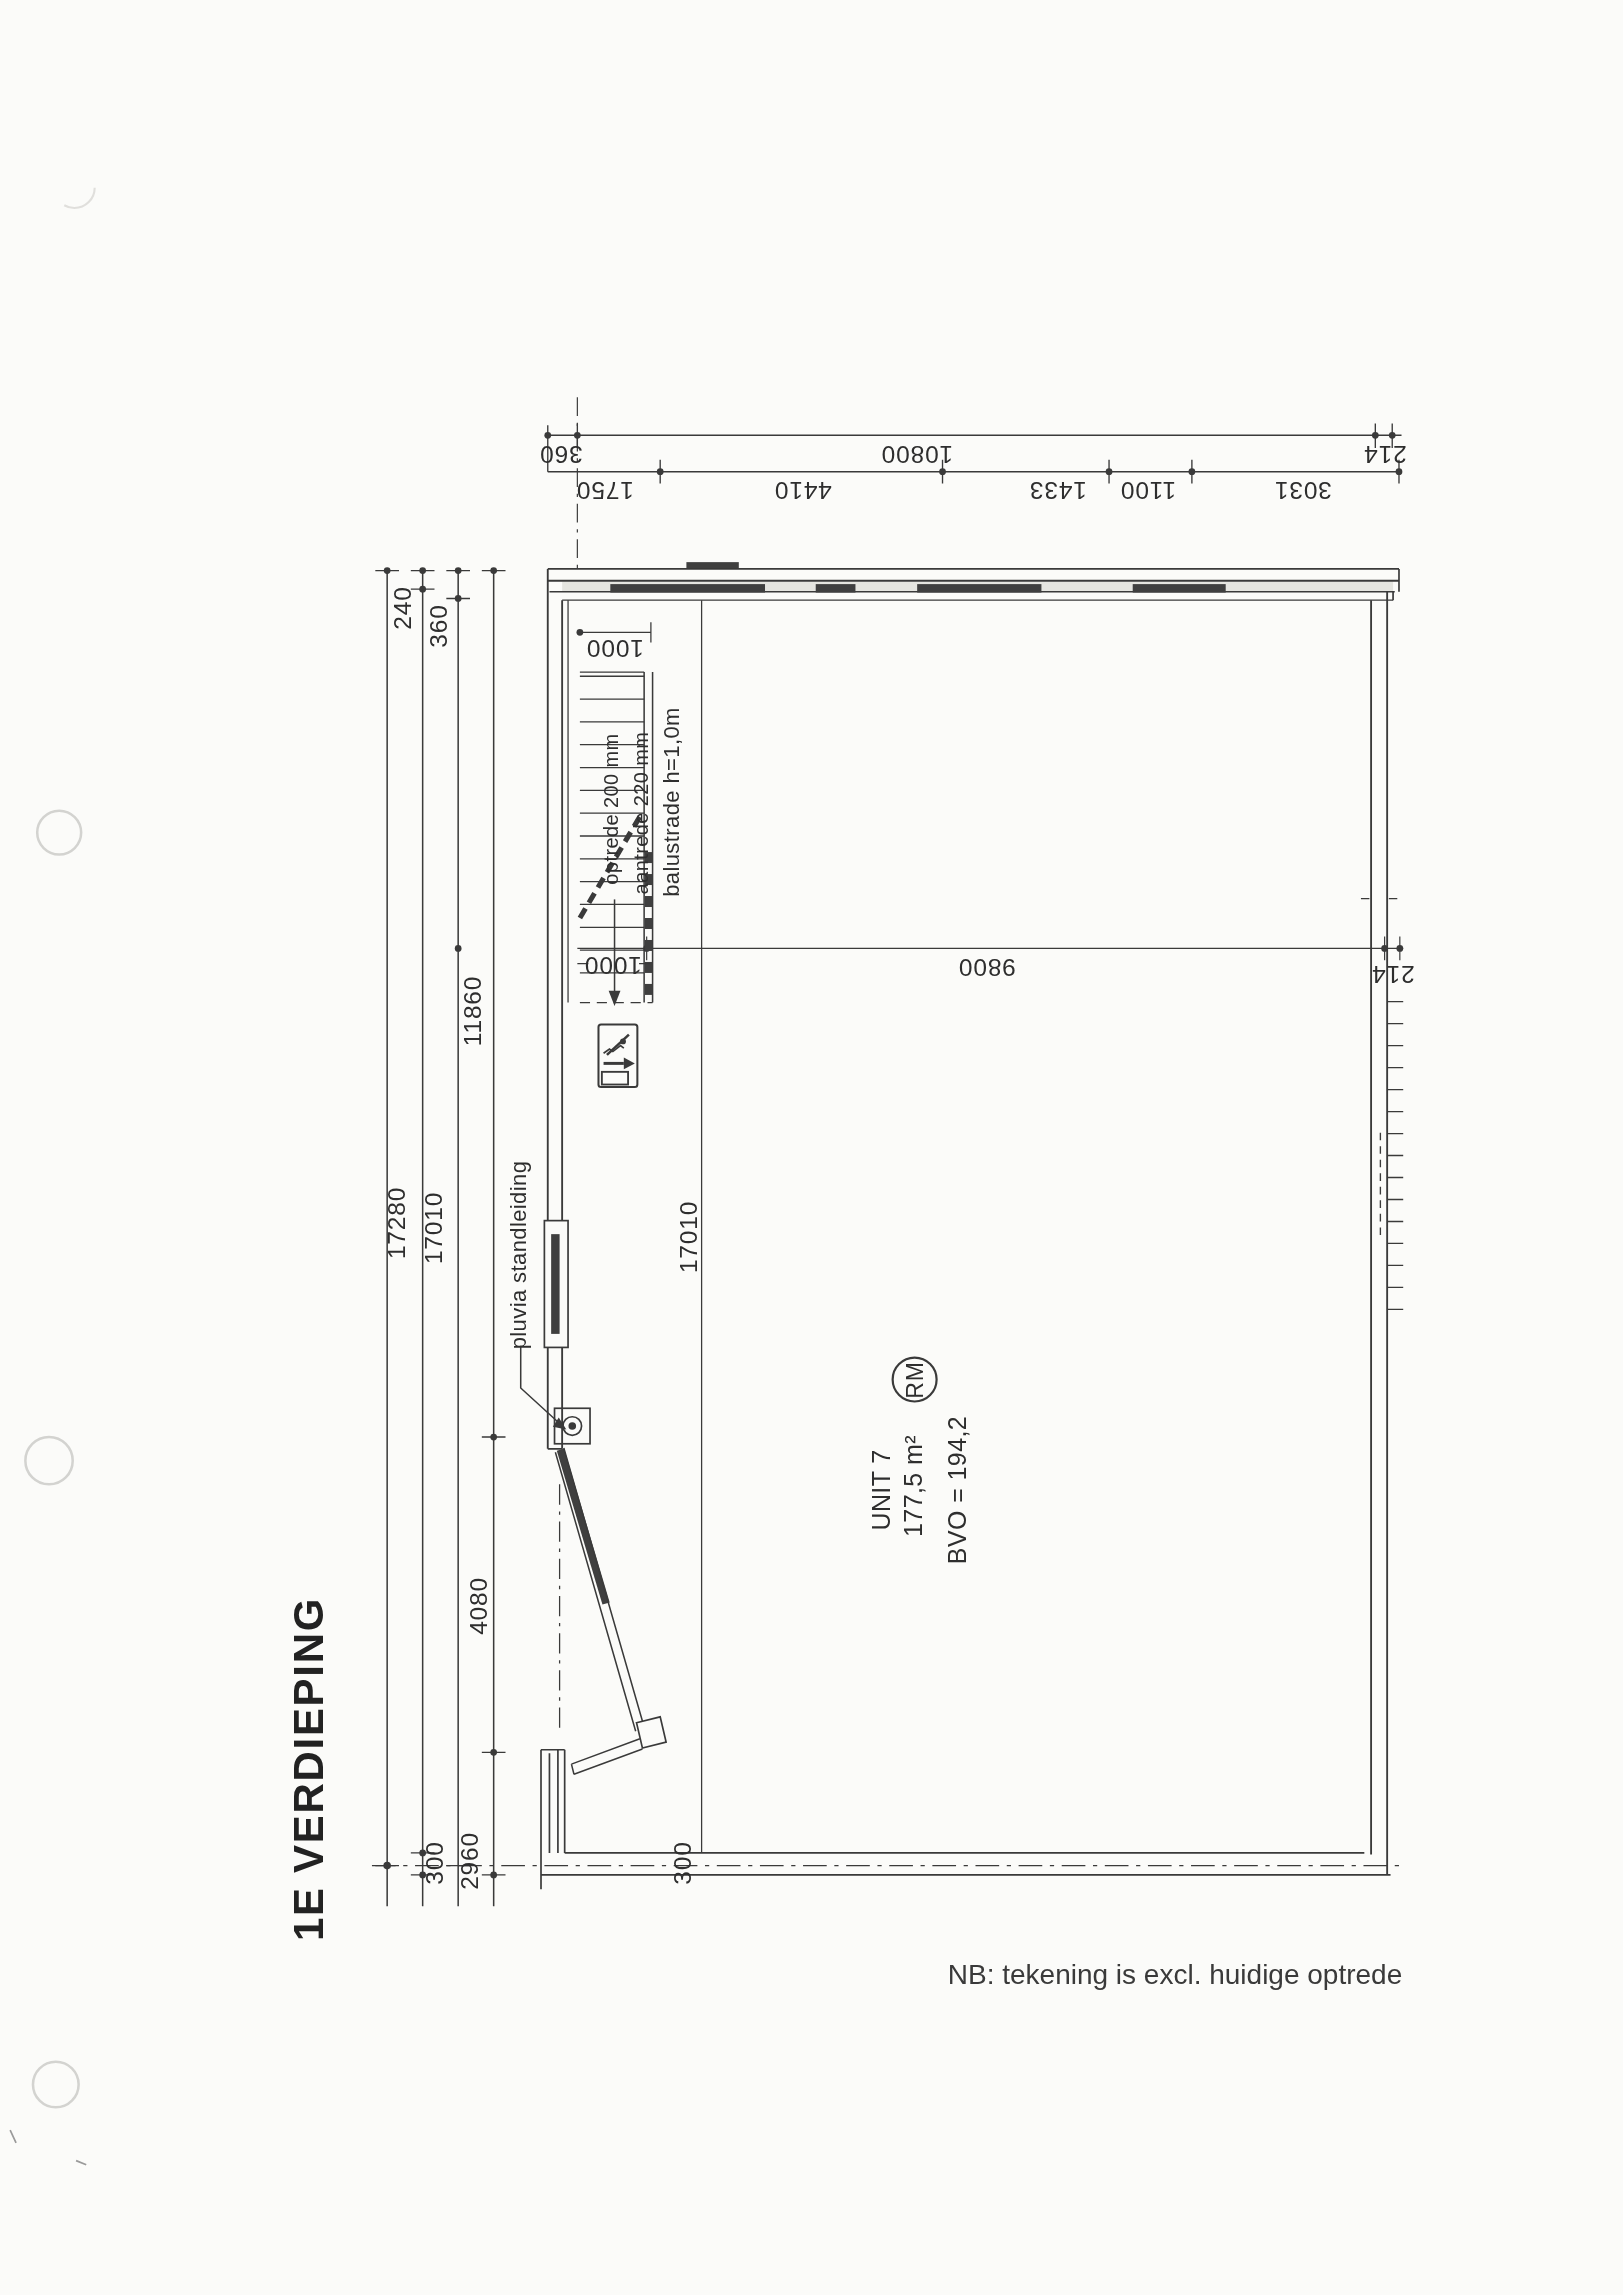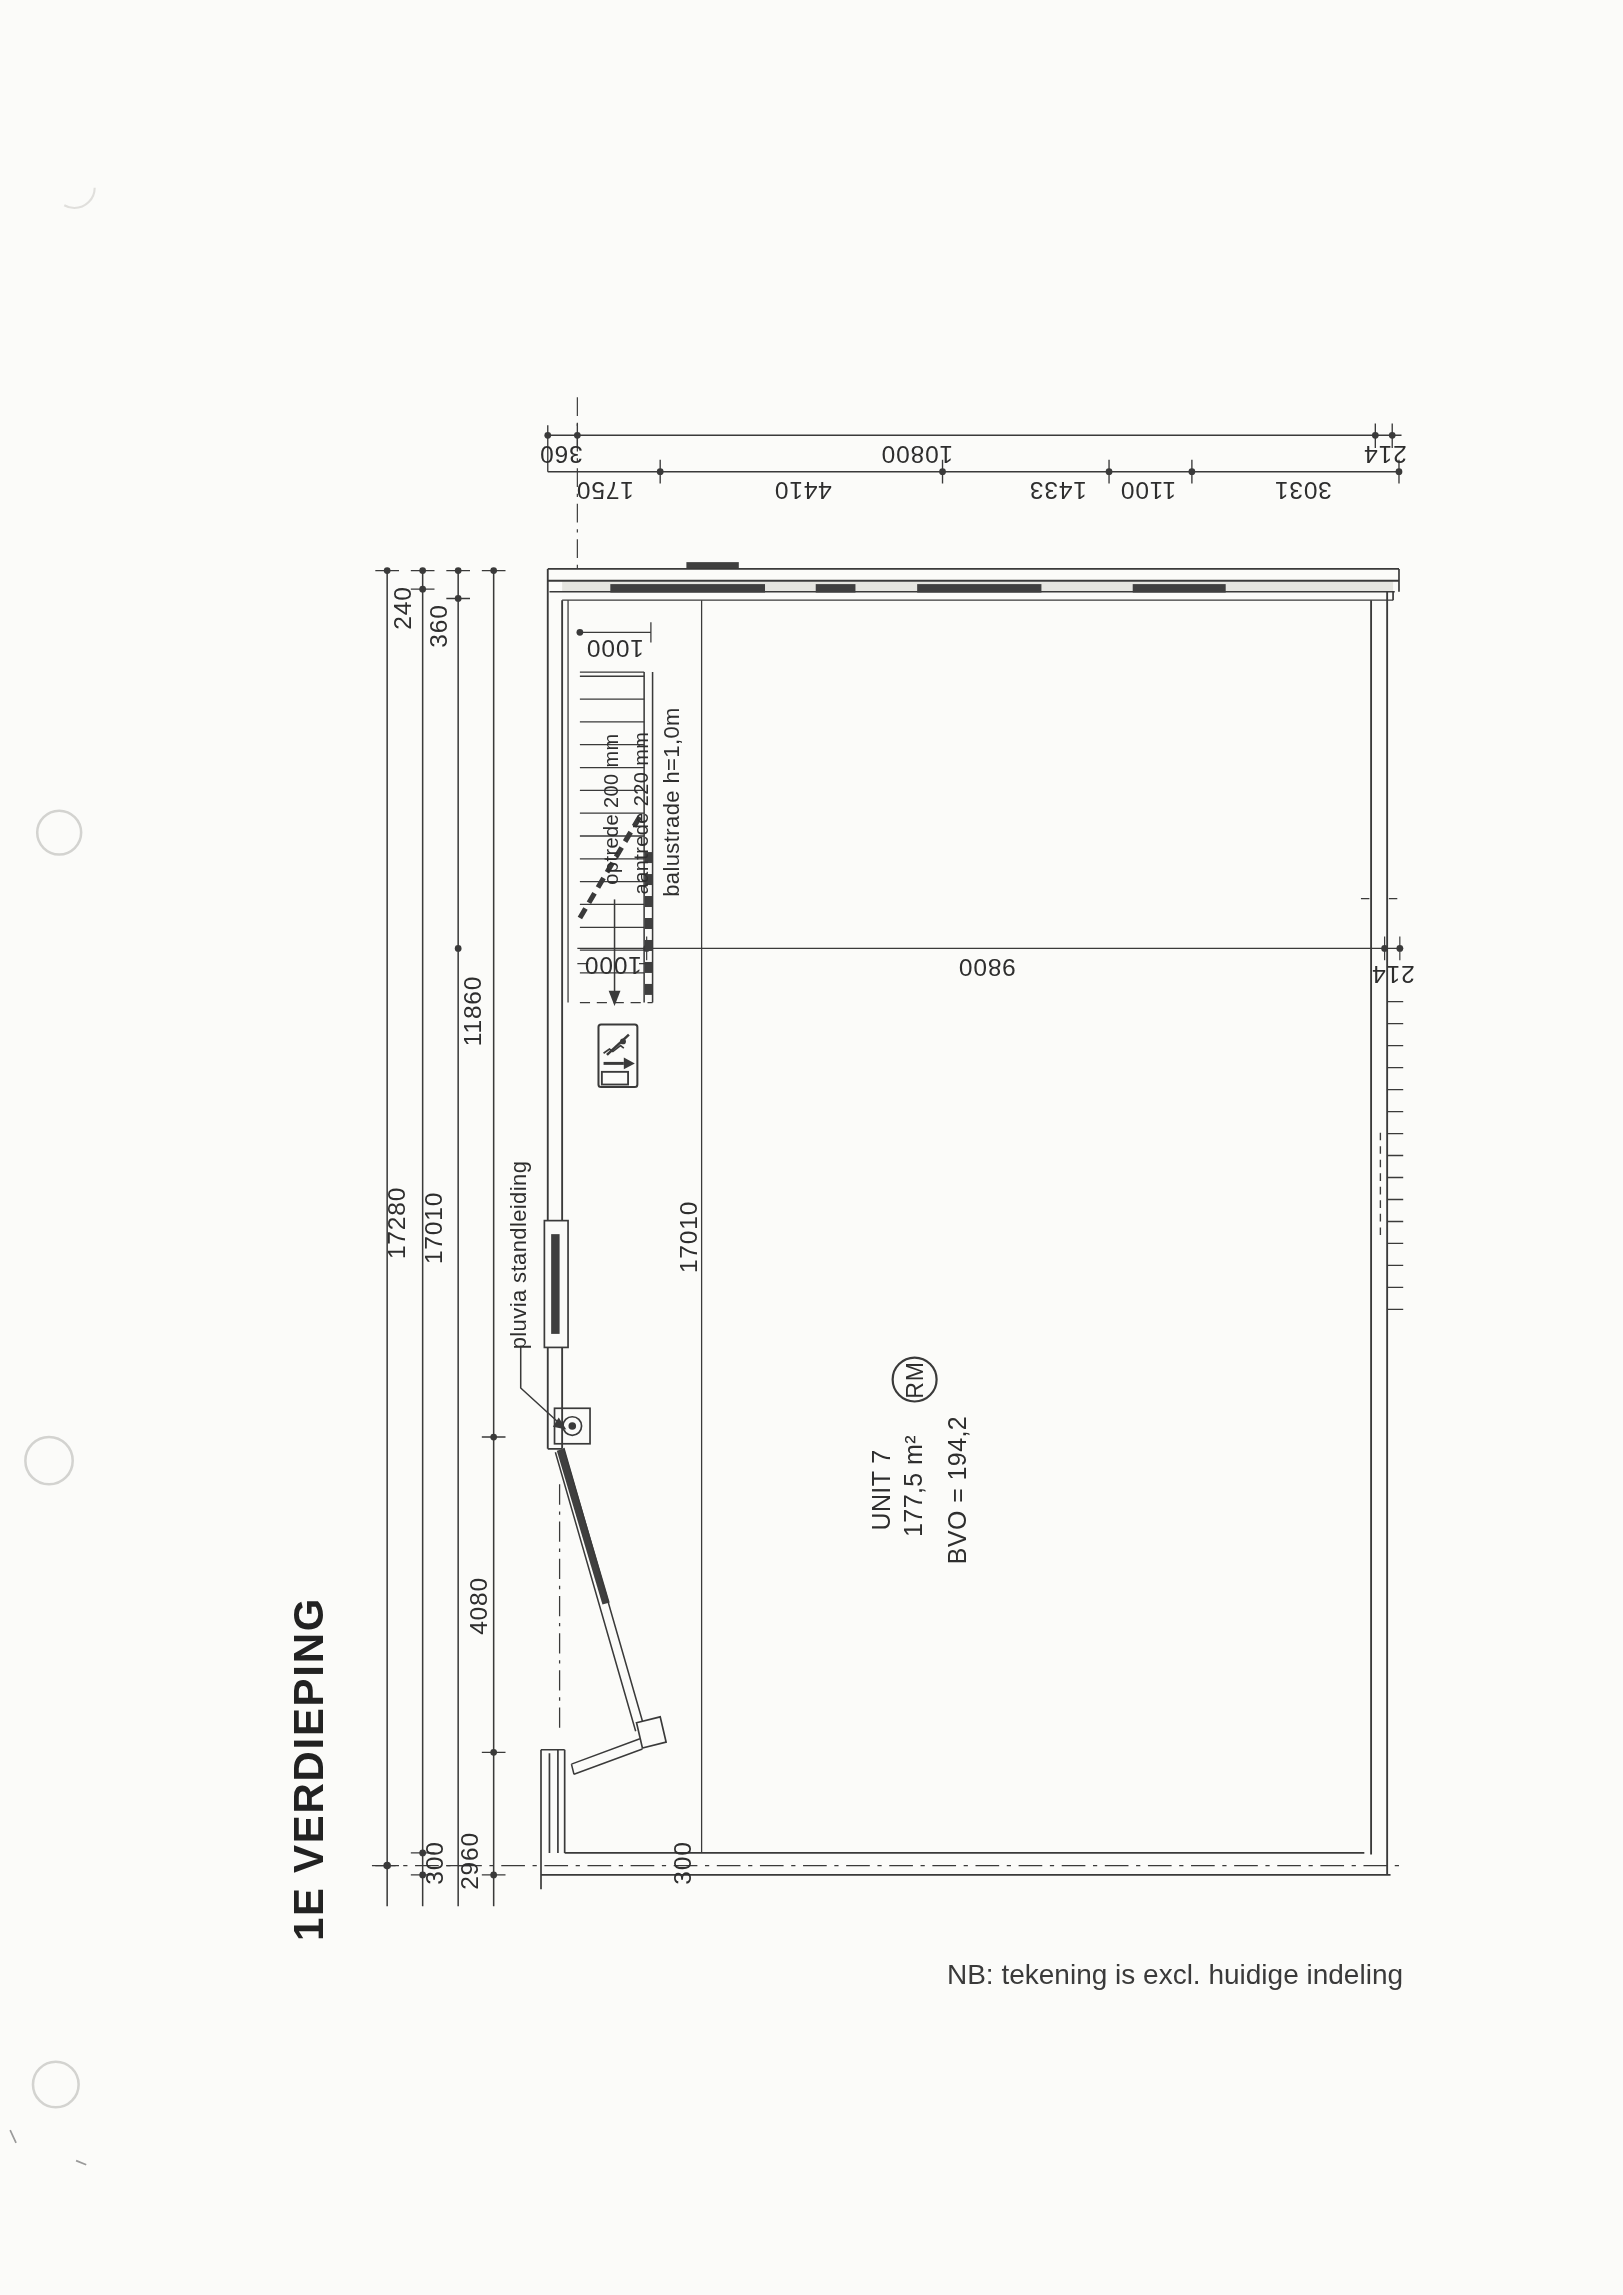--- a/index.html
+++ b/index.html
@@ -161,21 +161,21 @@
         <path d="M714 1258H738" stroke-width="3.5"></path>
         <polygon points="738,1251 751,1258 738,1265" fill="#3a3a3a" stroke="none"></polygon>
         <rect x="712" y="1268" width="31" height="15" stroke-width="2.2"></rect>
       </g>
 
       <circle cx="1082" cy="1632" r="26" stroke-width="2.6"></circle>
     </g>
   </svg>
 
   <div class="label title r90" style="left:309px;top:1769px;">1E VERDIEPING</div>
-  <div class="label nb" style="left:1175px;top:1975px;">NB: tekening is excl. huidige indeling</div>
+  <div class="label nb" style="left:1175px;top:1975px;">NB: tekening is excl. huidige optrede</div>
 
   <div class="label dim r180" style="left:561px;top:454px;">360</div>
   <div class="label dim r180" style="left:917px;top:454px;">10800</div>
   <div class="label dim r180" style="left:1385px;top:454px;">214</div>
 
   <div class="label dim r180" style="left:605px;top:490px;">1750</div>
   <div class="label dim r180" style="left:803px;top:490px;">4410</div>
   <div class="label dim r180" style="left:1058px;top:490px;">1433</div>
   <div class="label dim r180" style="left:1148px;top:490px;">1100</div>
   <div class="label dim r180" style="left:1303px;top:490px;">3031</div>

